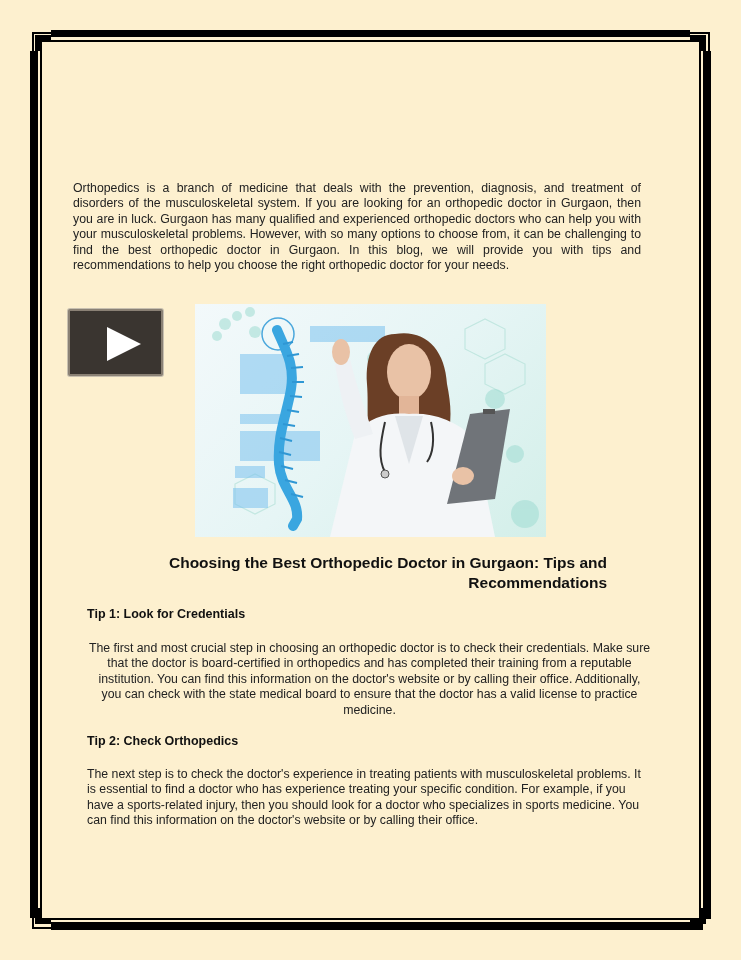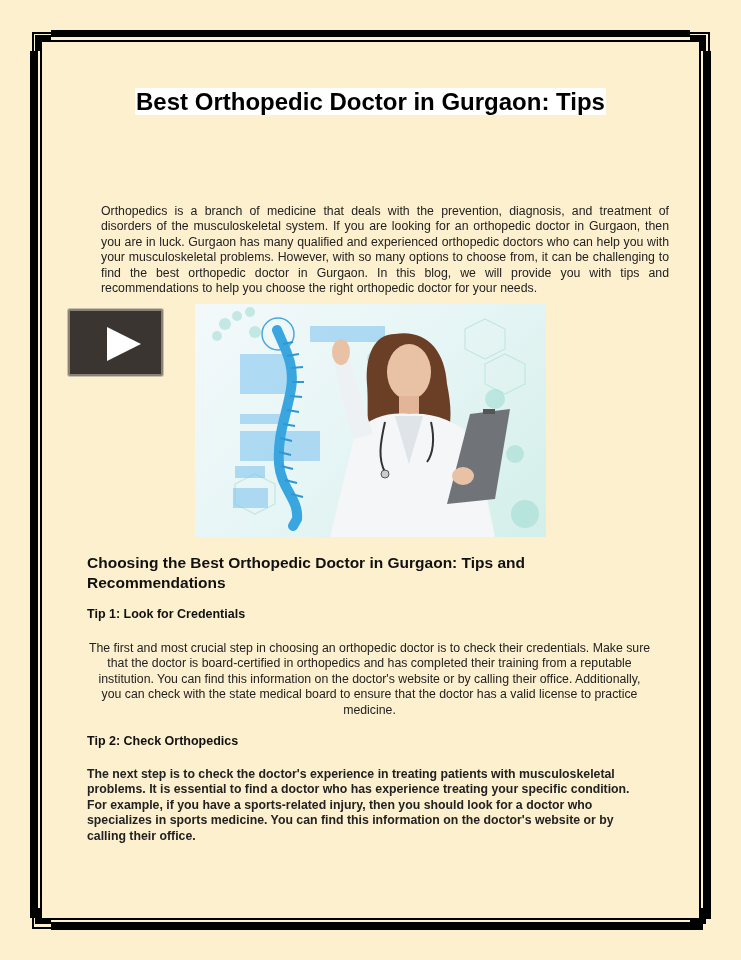--- a/index.html
+++ b/index.html
@@ -54,57 +54,56 @@
     display: inline;
     font-size: 24px; font-weight: bold; line-height: 31px;
     background: #ffffff;
     color: #000;
     box-decoration-break: clone;
     -webkit-box-decoration-break: clone;
     padding: 0 1px;
   }
 
   .intro {
-    position: absolute; left: 101px; top: 181px; width: 568px;
+    position: absolute; left: 73px; top: 181px; width: 568px;
     font-size: 12.3px; line-height: 15.4px; color: #222;
     text-align: justify;
-    margin-top: 23px;
   }
 
   .video-btn {
     position: absolute; left: 68px; top: 309px; width: 95px; height: 67px;
     background: #3a3530;
     border: 2px solid #8a8175;
     border-radius: 2px;
     box-shadow: 0 0 0 1px #c8c0b0;
     cursor: pointer;
   }
   .video-btn svg { position: absolute; left: 33px; top: 14px; }
 
   .hero {
     position: absolute; left: 195px; top: 304px; width: 351px; height: 233px;
     background: linear-gradient(135deg, #f3f9fb 0%, #e6f5f5 50%, #d3efe9 100%);
     overflow: hidden;
   }
 
   .h2 {
     position: absolute; left: 87px; top: 553px; width: 520px;
-    font-size: 15.5px; font-weight: bold; line-height: 20px; color: #111;
+    font-size: 15.5px; font-weight: bold; line-height: 20px; color: #111; text-align: right;
   }
   .tip-head {
     position: absolute; left: 87px; font-size: 12.5px; font-weight: bold; color: #111;
   }
   .tip1-head { top: 607px; }
   .tip2-head { top: 734px; }
   .para {
     position: absolute; left: 87px; width: 565px;
     font-size: 12.3px; line-height: 15.4px; color: #222;
   }
   .tip1-body { top: 641px; text-align: center; }
-  .tip2-body { top: 767px; font-weight: bold; }
+  .tip2-body { top: 767px; }
 </style>
 </head>
 <body>
 
 <div class="page">
 
   <div class="bl b-top-thick"></div>
   <div class="bl b-top-thin"></div>
   <div class="bl b-left-thick"></div>
   <div class="bl b-left-thin"></div>
@@ -121,21 +120,21 @@
   <div class="bl c-tr-blk"></div>
   <div class="bl c-tr-blk2"></div>
   <div class="bl c-bl-blk"></div>
   <div class="bl c-bl-blk2"></div>
   <div class="bl c-bl-h"></div>
   <div class="bl c-bl-v"></div>
   <div class="bl c-br-blk"></div>
   <div class="bl c-br-blk2"></div>
 
   <div class="title-wrap">
-    <span class="title">Best Orthopedic Doctor in Gurgaon: Tips</span><br>
+    <br>
   </div>
 
   <p class="intro">Orthopedics is a branch of medicine that deals with the prevention, diagnosis, and treatment of disorders of the musculoskeletal system. If you are looking for an orthopedic doctor in Gurgaon, then you are in luck. Gurgaon has many qualified and experienced orthopedic doctors who can help you with your musculoskeletal problems. However, with so many options to choose from, it can be challenging to find the best orthopedic doctor in Gurgaon. In this blog, we will provide you with tips and recommendations to help you choose the right orthopedic doctor for your needs.</p>
 
   <div class="video-btn">
     <svg width="40" height="38" viewBox="0 0 40 38">
       <polygon points="4,2 38,19 4,36" fill="#ffffff"></polygon>
     </svg>
   </div>
 

